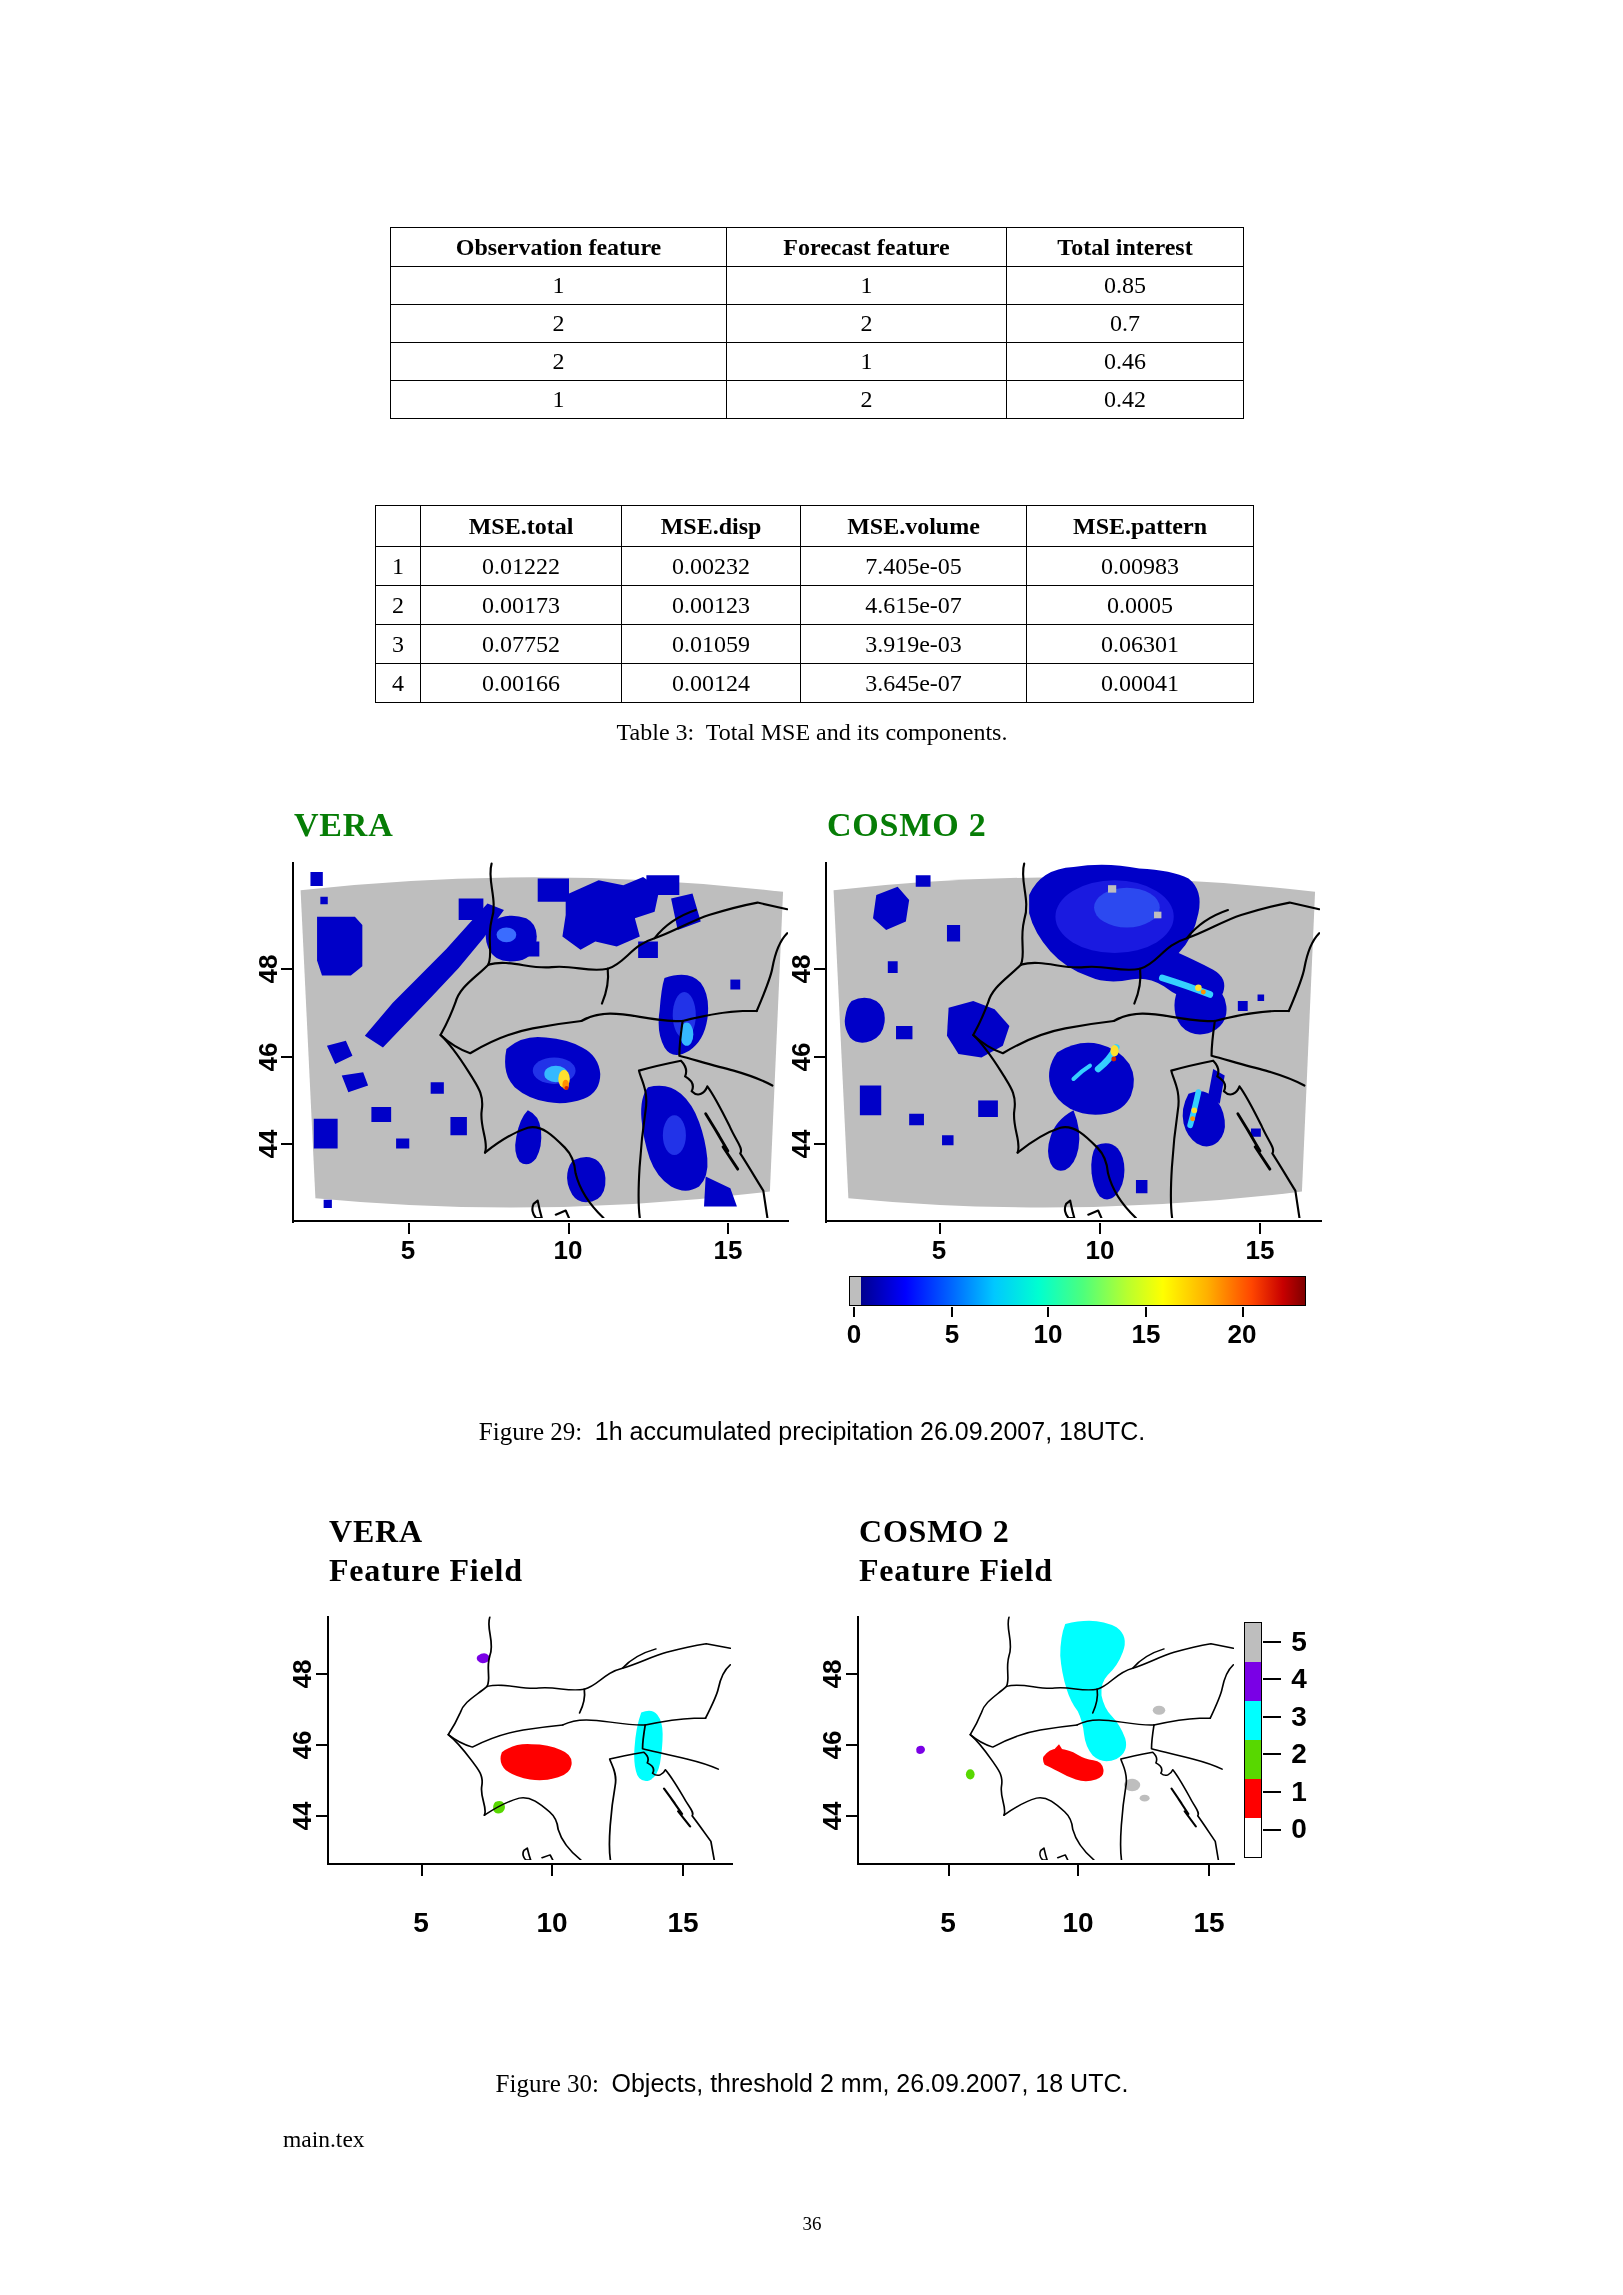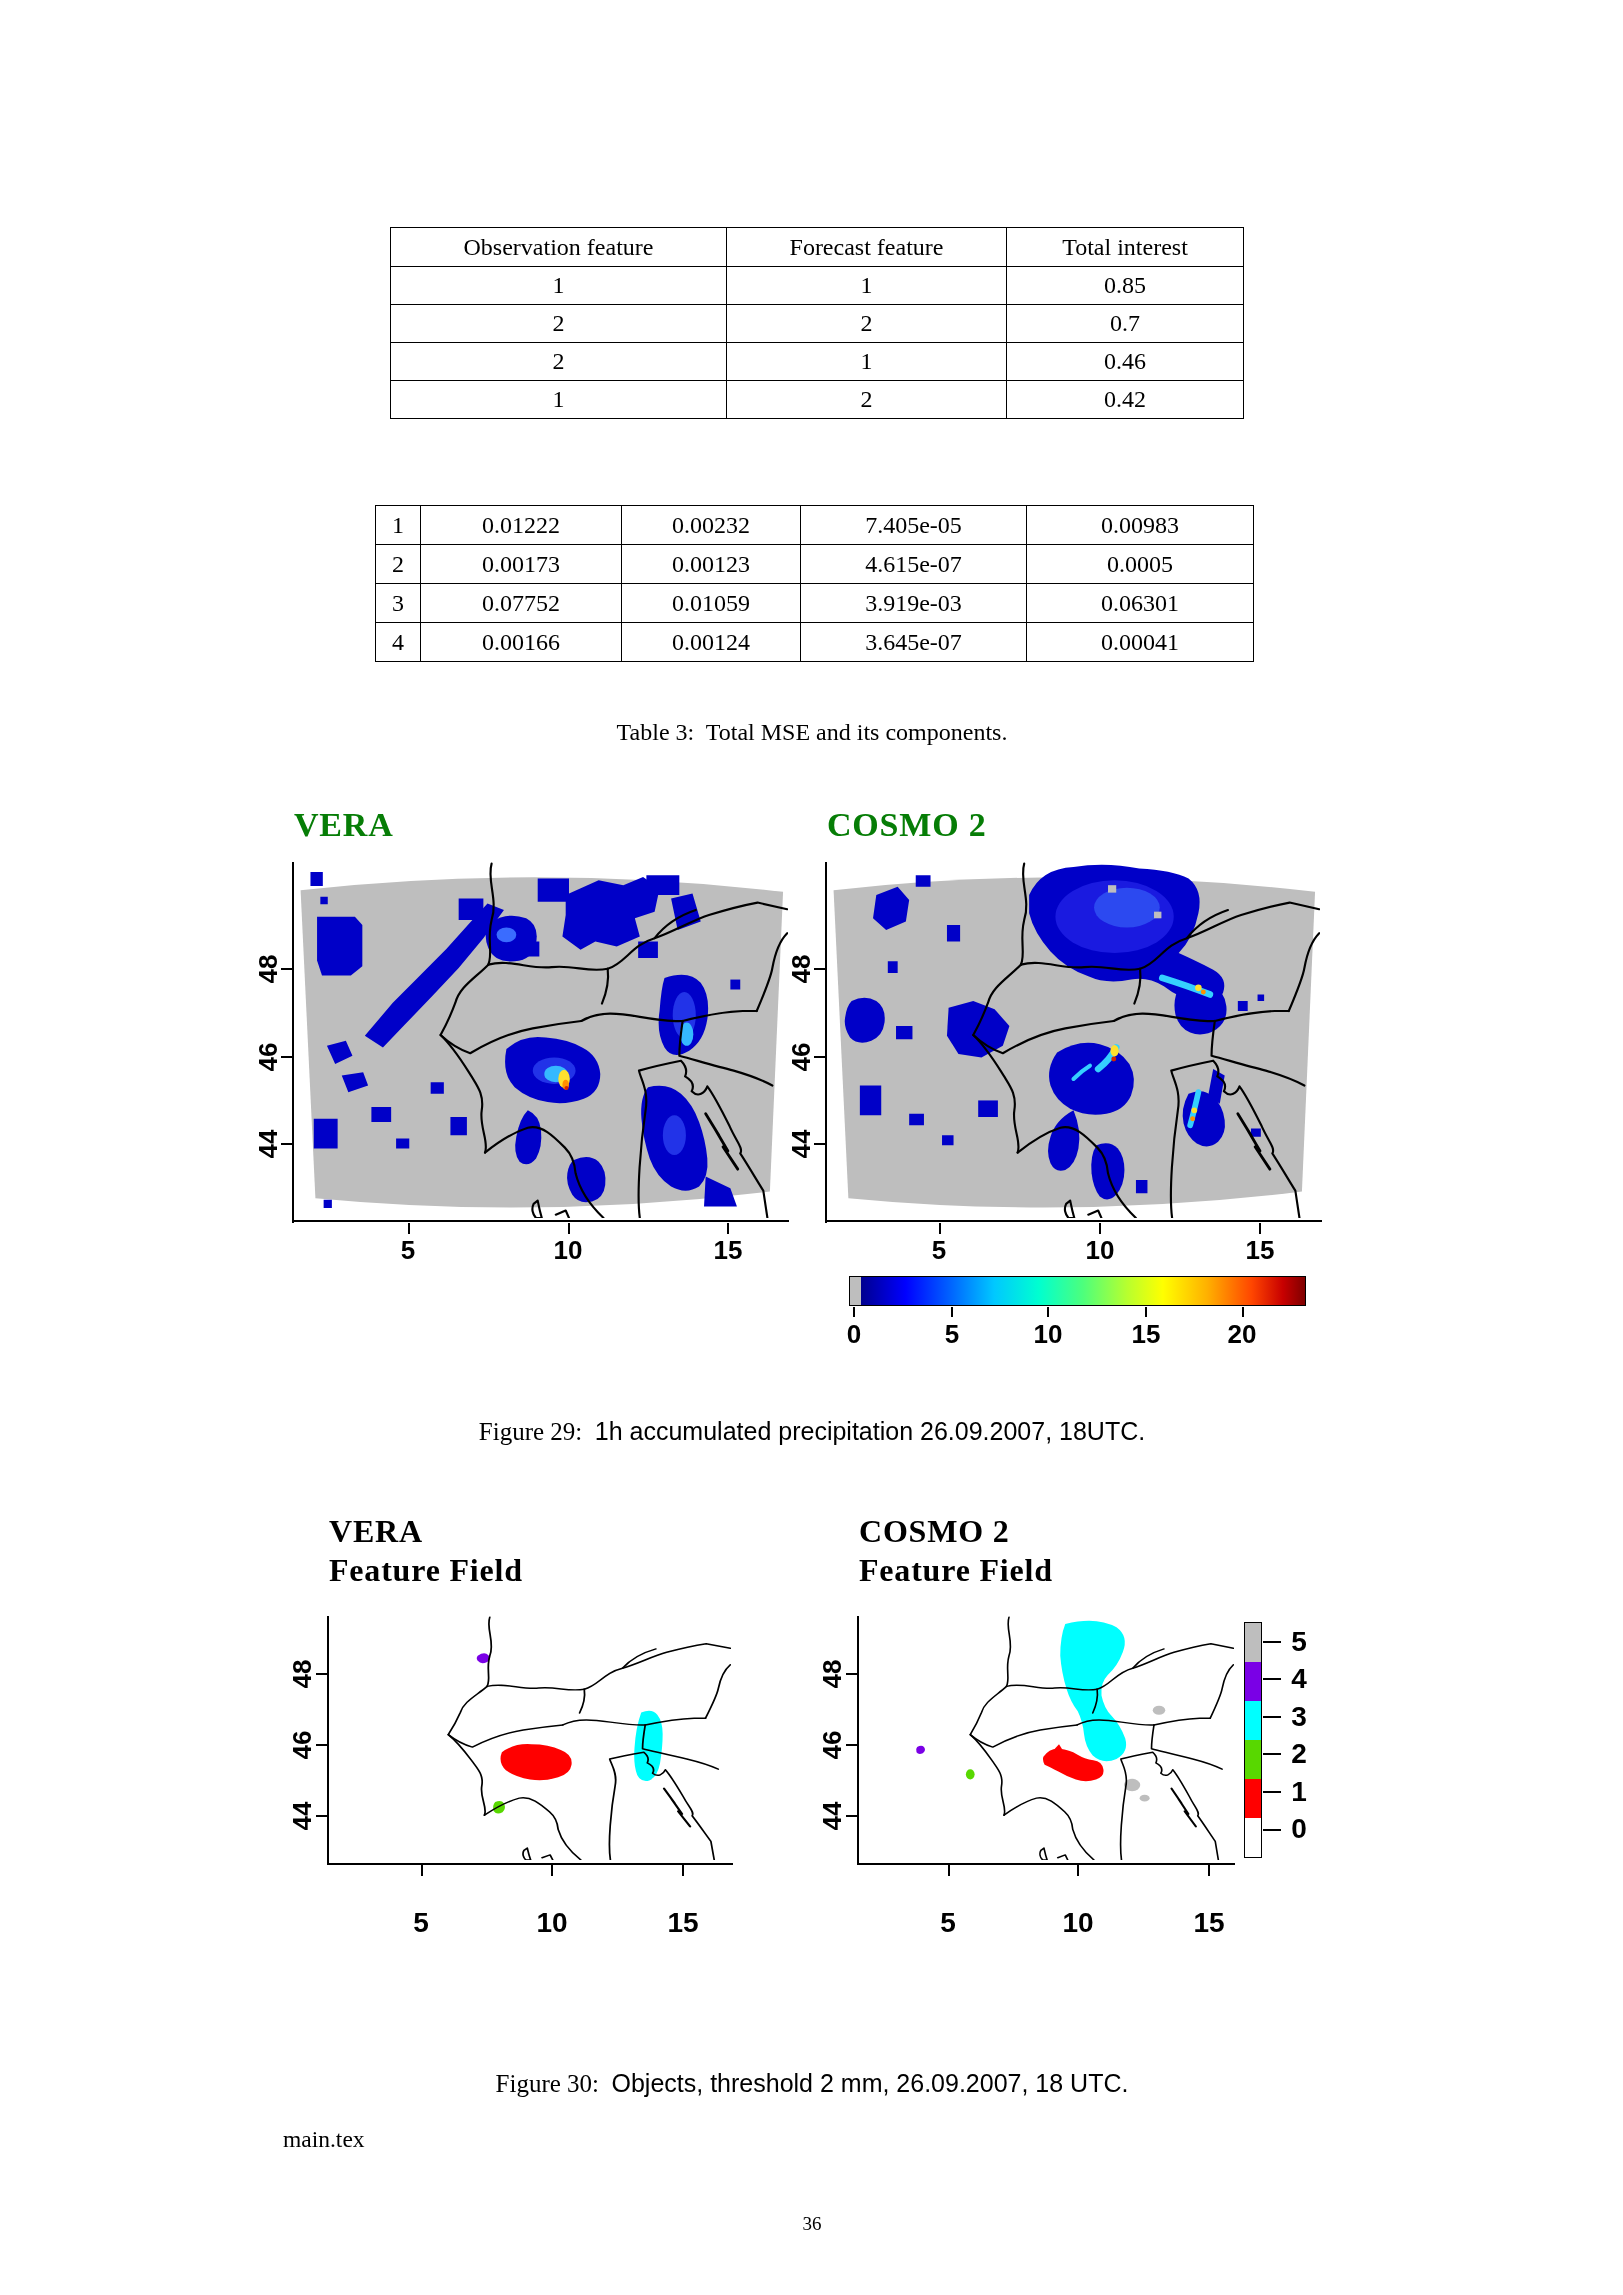--- a/index.html
+++ b/index.html
@@ -3,21 +3,21 @@
 <meta charset="utf-8">
 <style>
   html,body{margin:0;padding:0;background:#ffffff;}
   .page{position:relative;width:1624px;height:2295px;background:#ffffff;overflow:hidden;
         font-family:"Liberation Serif","DejaVu Serif",serif;color:#000;}
   .abs{position:absolute;}
   
   table.doc{border-collapse:collapse;table-layout:fixed;}
   table.doc td,table.doc th{border:1.6px solid #000;text-align:center;vertical-align:middle;
         font-family:"Liberation Serif","DejaVu Serif",serif;font-size:24px;padding:0;}
-  table.doc th{font-weight:normal;margin-left:29px;}
+  table.doc th{font-weight:bold;margin-left:29px;}
   .caption{width:100%;text-align:center;font-size:24px;}
   .caption .cap-sans{font-family:"Liberation Sans","DejaVu Sans",sans-serif;}
   
   .fig-title{position:absolute;text-align:left;font-family:Liberation Serif, serif;
         font-weight:bold;font-size:34px;letter-spacing:0.8px;}
   .fig-title.small{font-size:32px;line-height:39px;color:#000;}
   .rlab{position:absolute;font-family:"Liberation Sans","DejaVu Sans",sans-serif;font-weight:bold;
         font-size:26px;transform:translate(-50%,-50%);white-space:nowrap;}
   .rlab.rot{transform:translate(-50%,-50%) rotate(-90deg);}
   .axisline{position:absolute;background:#000;}
@@ -73,20 +73,27 @@
 
   <table class="doc abs" style="left:375px;top:505px;width:879px;">
     <colgroup>
         <col style="width:45px">
         <col style="width:201px">
         <col style="width:179px">
         <col style="width:226px">
         <col style="width:227px">
       </colgroup>
     <tbody>
+        <tr style="height:41px">
+      <th></th>
+      <th>MSE.total</th>
+      <th>MSE.disp</th>
+      <th>MSE.volume</th>
+      <th>MSE.pattern</th>
+    </tr>
     <tr style="height:39px">
       <td>1</td>
       <td>0.01222</td>
       <td>0.00232</td>
       <td>7.405e-05</td>
       <td>0.00983</td>
     </tr>
     <tr style="height:39px">
       <td>2</td>
       <td>0.00173</td>

